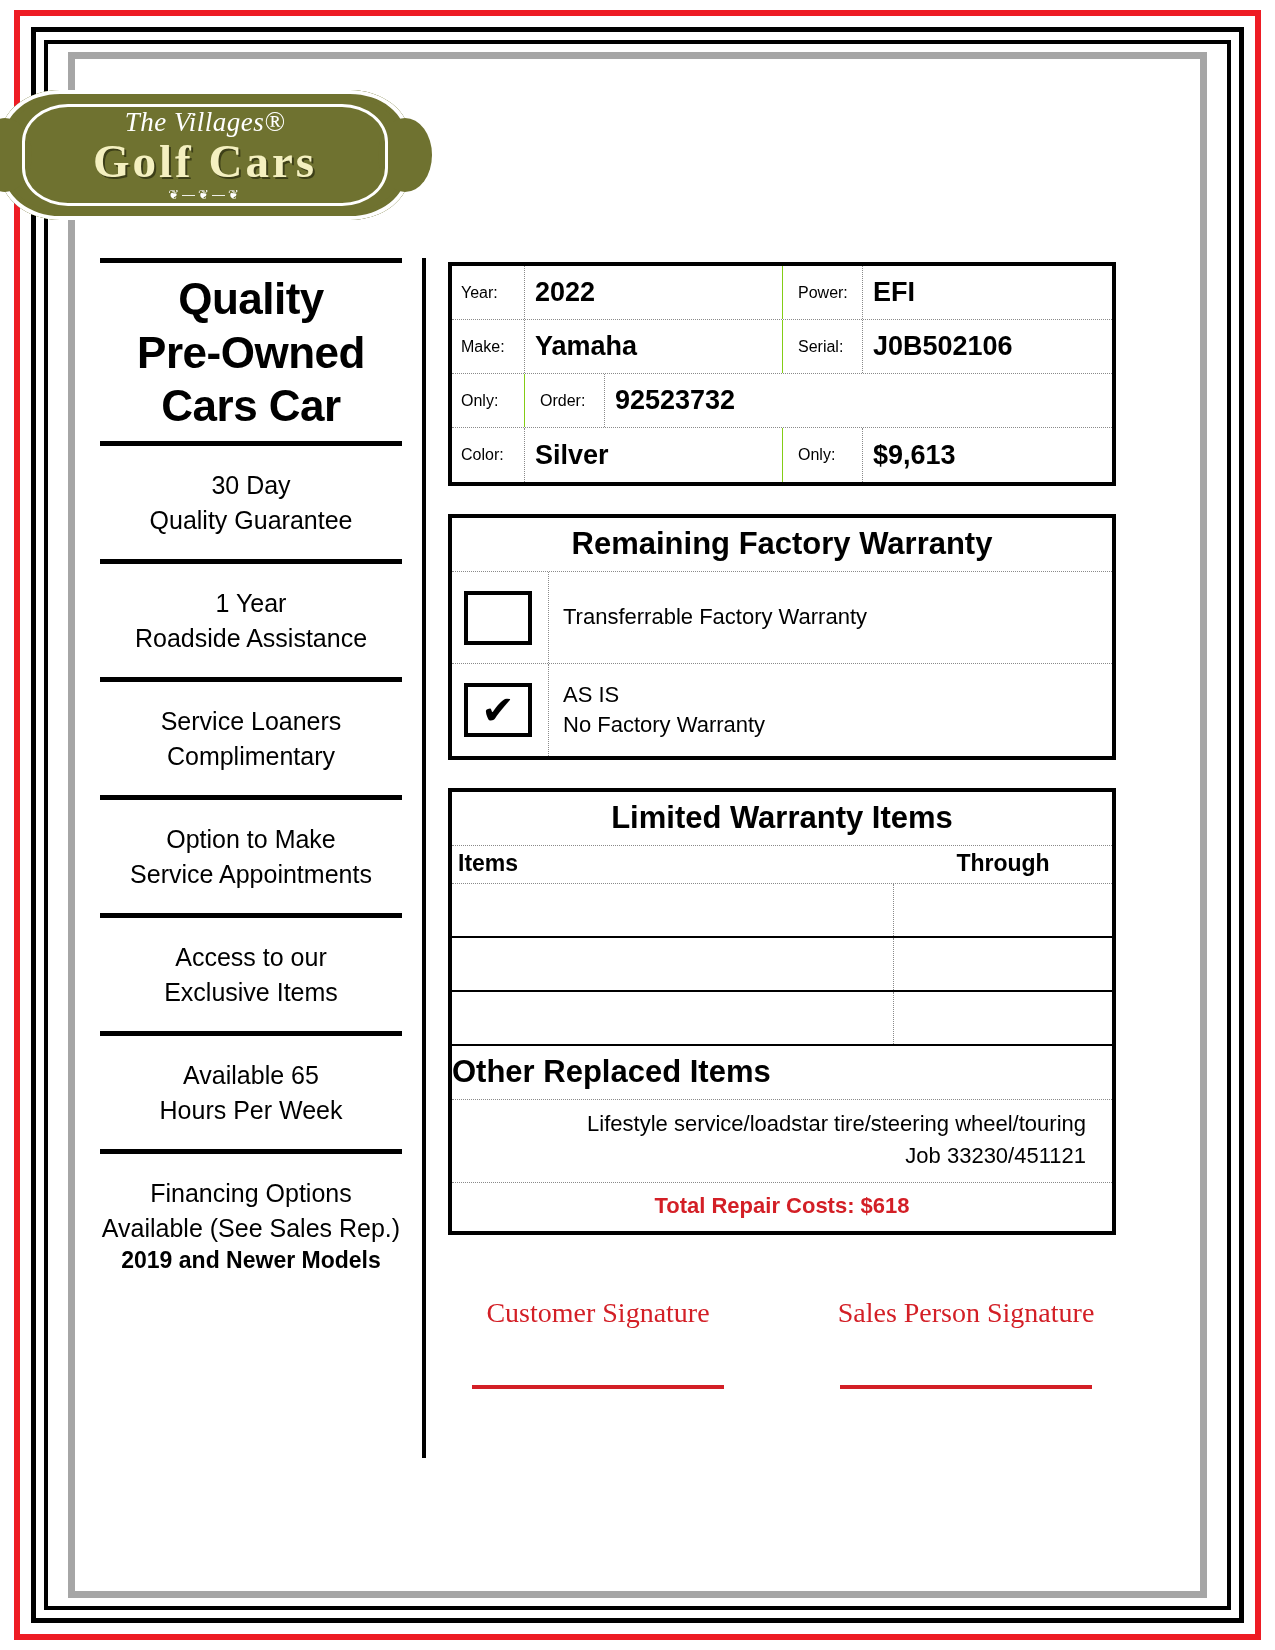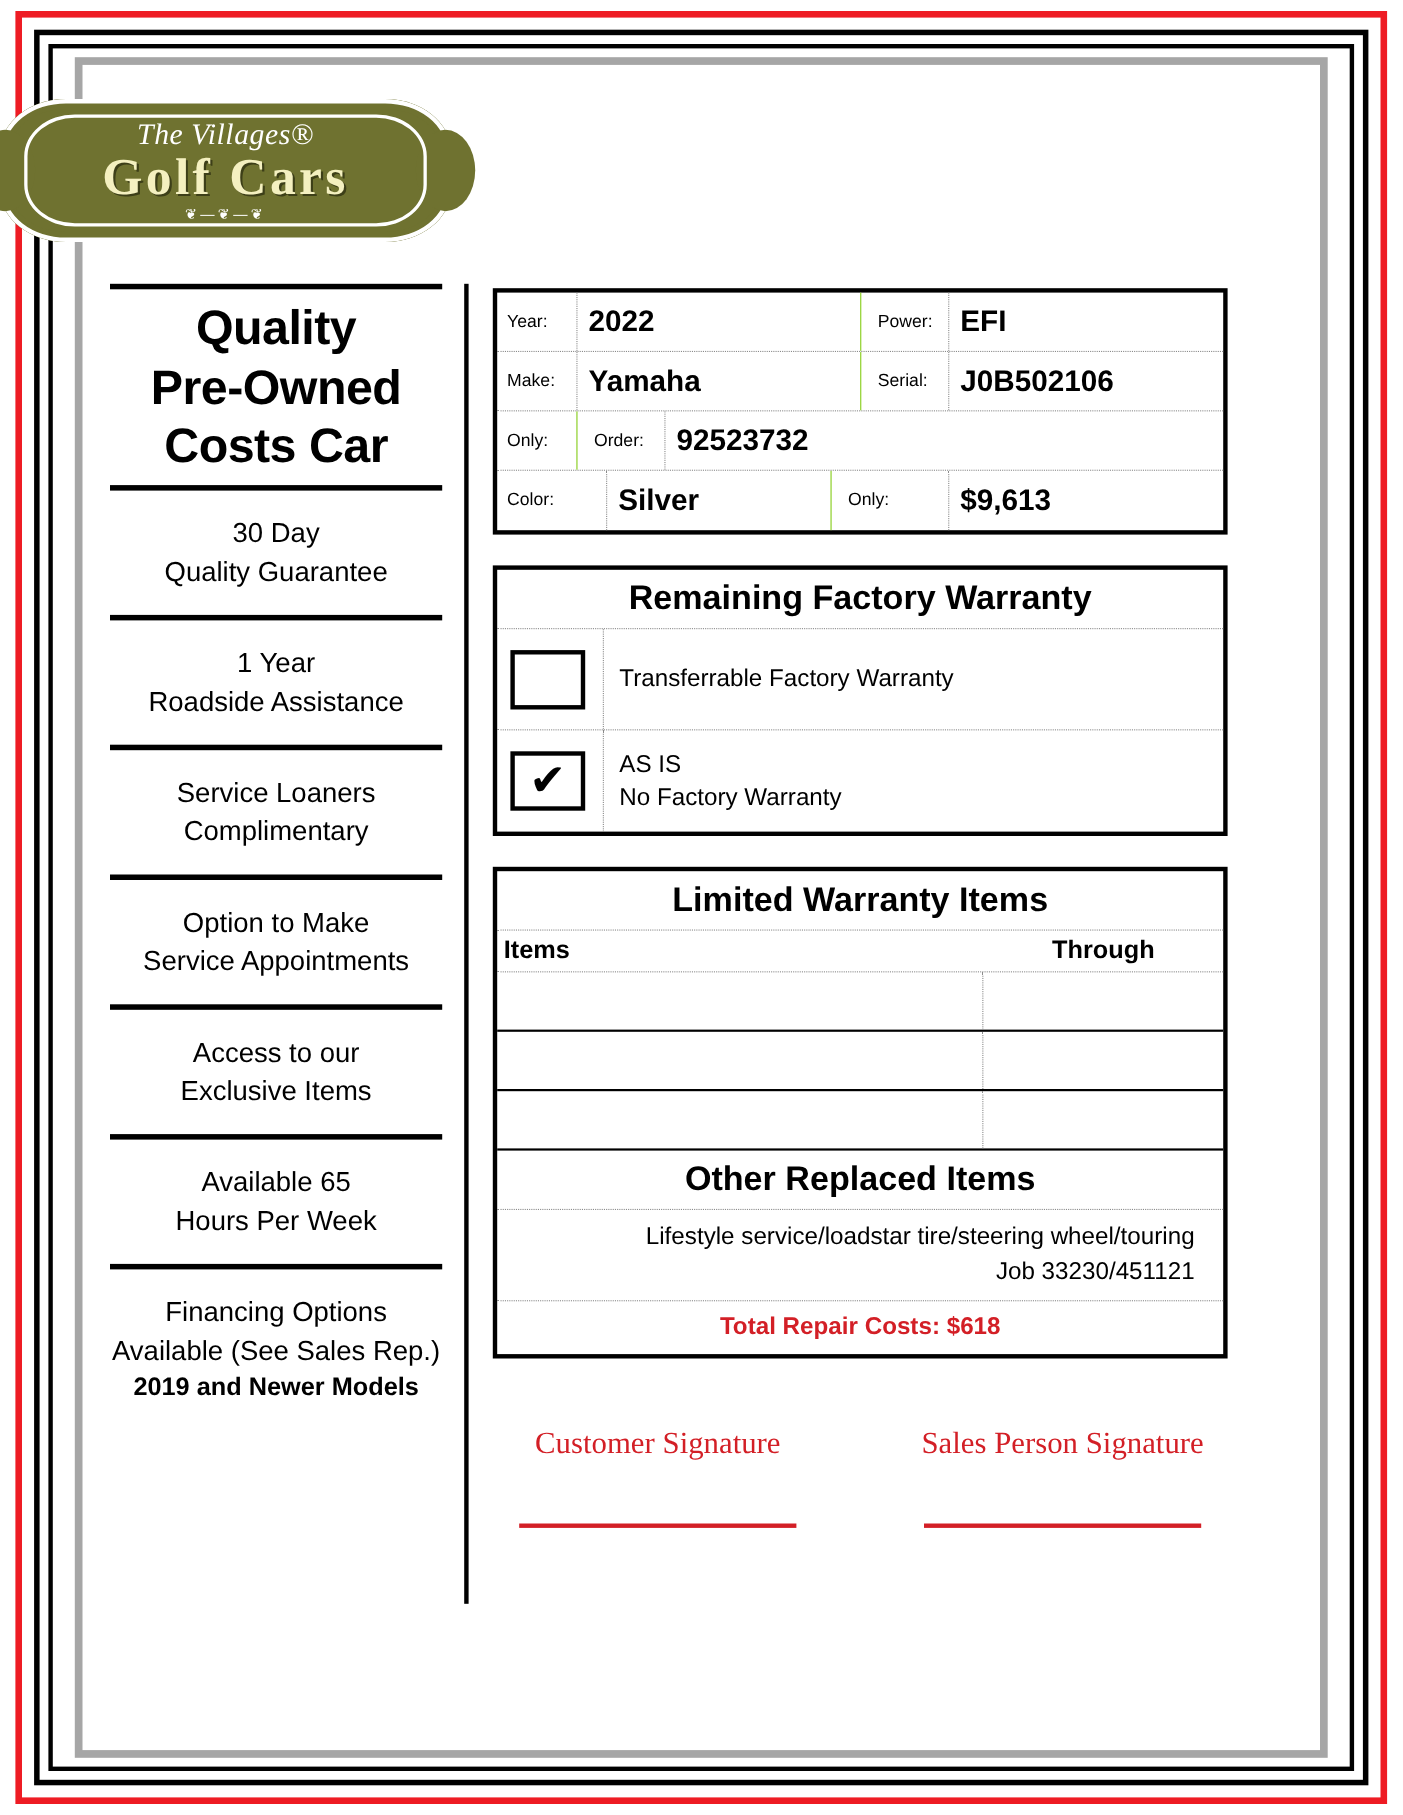--- a/index.html
+++ b/index.html
@@ -167,21 +167,21 @@
   .info-box {
     border: 4px solid #000000;
     box-sizing: border-box;
   }
   .info-row {
     display: flex;
     border-bottom: 1px dotted #8a8a8a;
     height: 54px;
     box-sizing: border-box;
   }
-  .info-row:last-child { border-bottom: none; gap: 27px; }
+  .info-row:last-child { border-bottom: none; }
   .info-cell {
     display: flex;
     align-items: center;
     box-sizing: border-box;
     overflow: hidden;
   }
   .info-cell.label {
     width: 72px;
     padding-left: 9px;
     font-size: 16px;
@@ -280,21 +280,20 @@
   .items-row {
     display: flex;
     height: 52px;
     border-bottom: 2px solid #000000;
   }
   .items-row .cell-a { flex: 1; border-right: 1px dotted #8a8a8a; }
   .items-row .cell-b { width: 218px; }
   .items-row.first { border-top: none; }
 
   .other-title {
-    text-align: center;
     font-size: 31px;
     font-weight: bold;
     padding: 8px 0 9px 0;
     border-bottom: 1px dotted #8a8a8a;
   }
   .other-text {
     text-align: right;
     font-size: 22px;
     line-height: 1.45;
     padding: 8px 26px 10px 26px;
@@ -349,21 +348,21 @@
       </div>
     </div>
   </div>
 
   <div class="left-col">
     <div class="rule"></div>
 
     <div class="headline">
       <div>Quality</div>
       <div>Pre-Owned</div>
-      <div>Costs  Car</div>
+      <div>Cars  Car</div>
     </div>
 
     <div class="rule"></div>
     <div class="benefit">
       <div>30 Day</div>
       <div>Quality Guarantee</div>
     </div>
 
     <div class="rule"></div>
     <div class="benefit">

